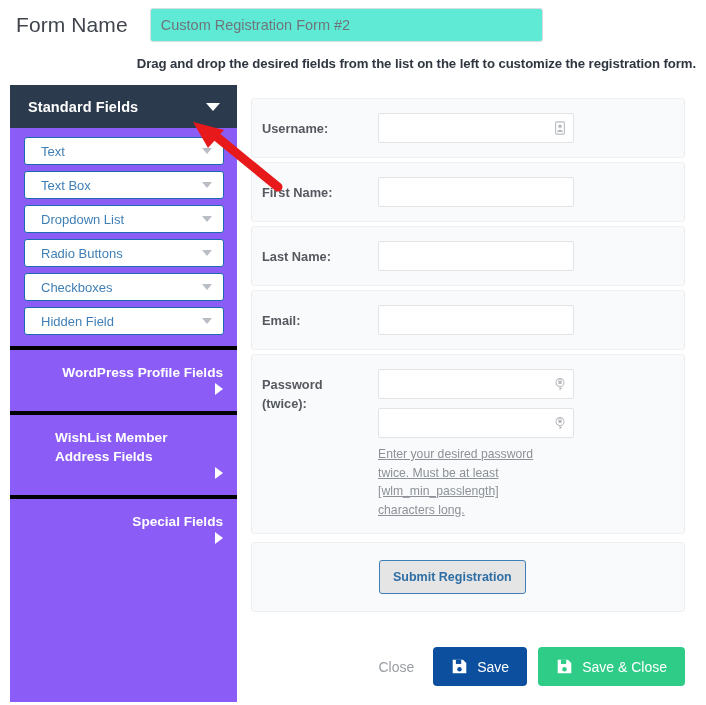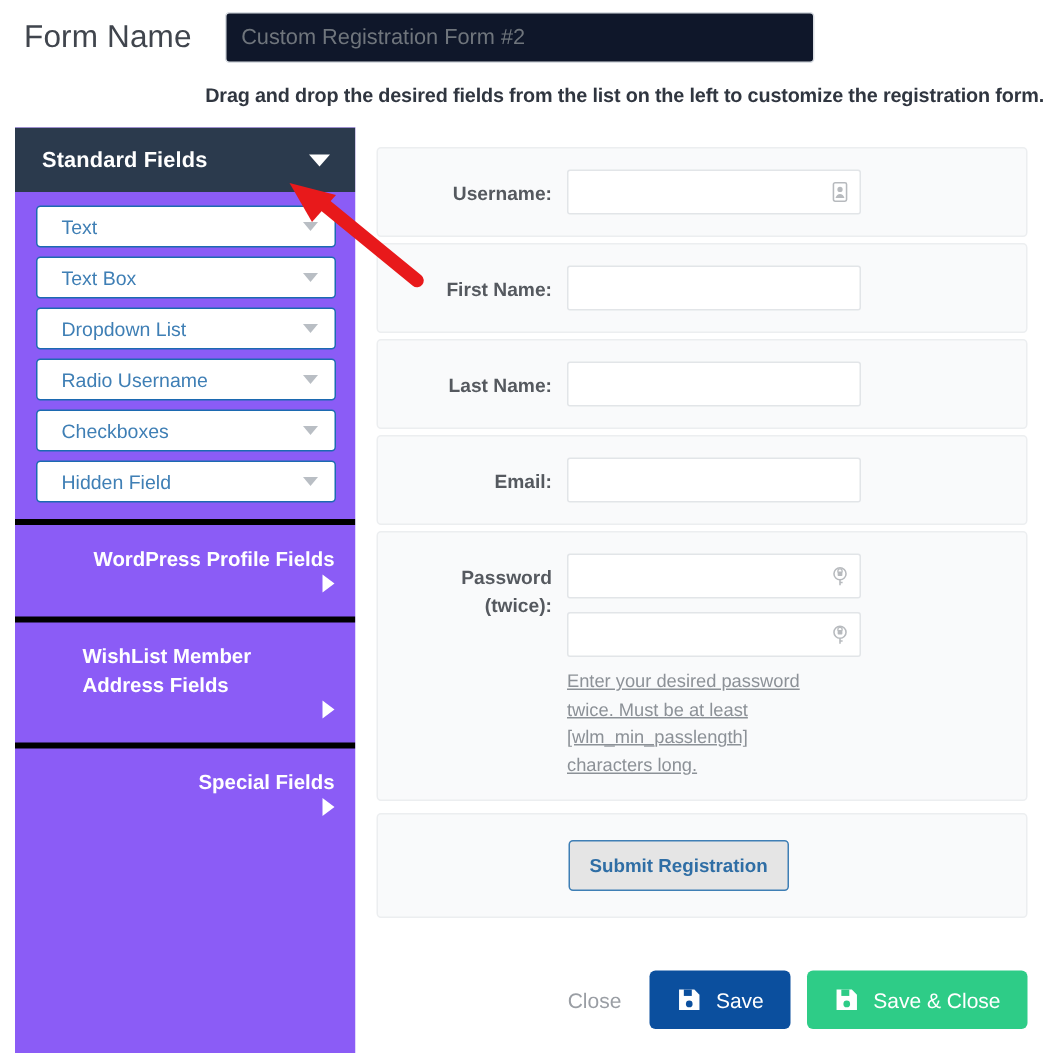--- a/index.html
+++ b/index.html
@@ -30,21 +30,21 @@
     letter-spacing: 0.1px;
     white-space: nowrap;
     margin-right: 22px;
   }
   .form-name-input {
     flex: 1;
     height: 34px;
     box-sizing: border-box;
     border: 1px solid #d9dde2;
     border-radius: 3px;
-    background: #0f172a;
+    background: #5eead4;
     font-family: "Liberation Sans", sans-serif;
     font-size: 14.5px;
     color: #6f757c;
     padding: 0 10px;
     max-width: 393px;
     outline: none;
   }
 
   .instructions {
     text-align: right;
@@ -164,21 +164,20 @@
     display: flex;
     align-items: flex-start;
     padding: 14px 12px 14px 10px;
     box-sizing: border-box;
     margin-bottom: 4px;
     min-height: 56px;
   }
   .form-row .row-label {
     width: 116px;
     flex: 0 0 116px;
-    text-align: right;
     font-size: 12.8px;
     font-weight: bold;
     color: #55595f;
     padding-top: 7px;
     padding-right: 10px;
     box-sizing: border-box;
     line-height: 1.45;
   }
   .row-control { flex: 1; }
   .input-wrap { position: relative; width: 196px; }
@@ -302,21 +301,21 @@
       </div>
       <div class="field-card">
         <span class="field-card-label">Text Box</span>
         <span class="caret-down-grey"></span>
       </div>
       <div class="field-card">
         <span class="field-card-label">Dropdown List</span>
         <span class="caret-down-grey"></span>
       </div>
       <div class="field-card">
-        <span class="field-card-label">Radio Username</span>
+        <span class="field-card-label">Radio Buttons</span>
         <span class="caret-down-grey"></span>
       </div>
       <div class="field-card">
         <span class="field-card-label">Checkboxes</span>
         <span class="caret-down-grey"></span>
       </div>
       <div class="field-card">
         <span class="field-card-label">Hidden Field</span>
         <span class="caret-down-grey"></span>
       </div>

